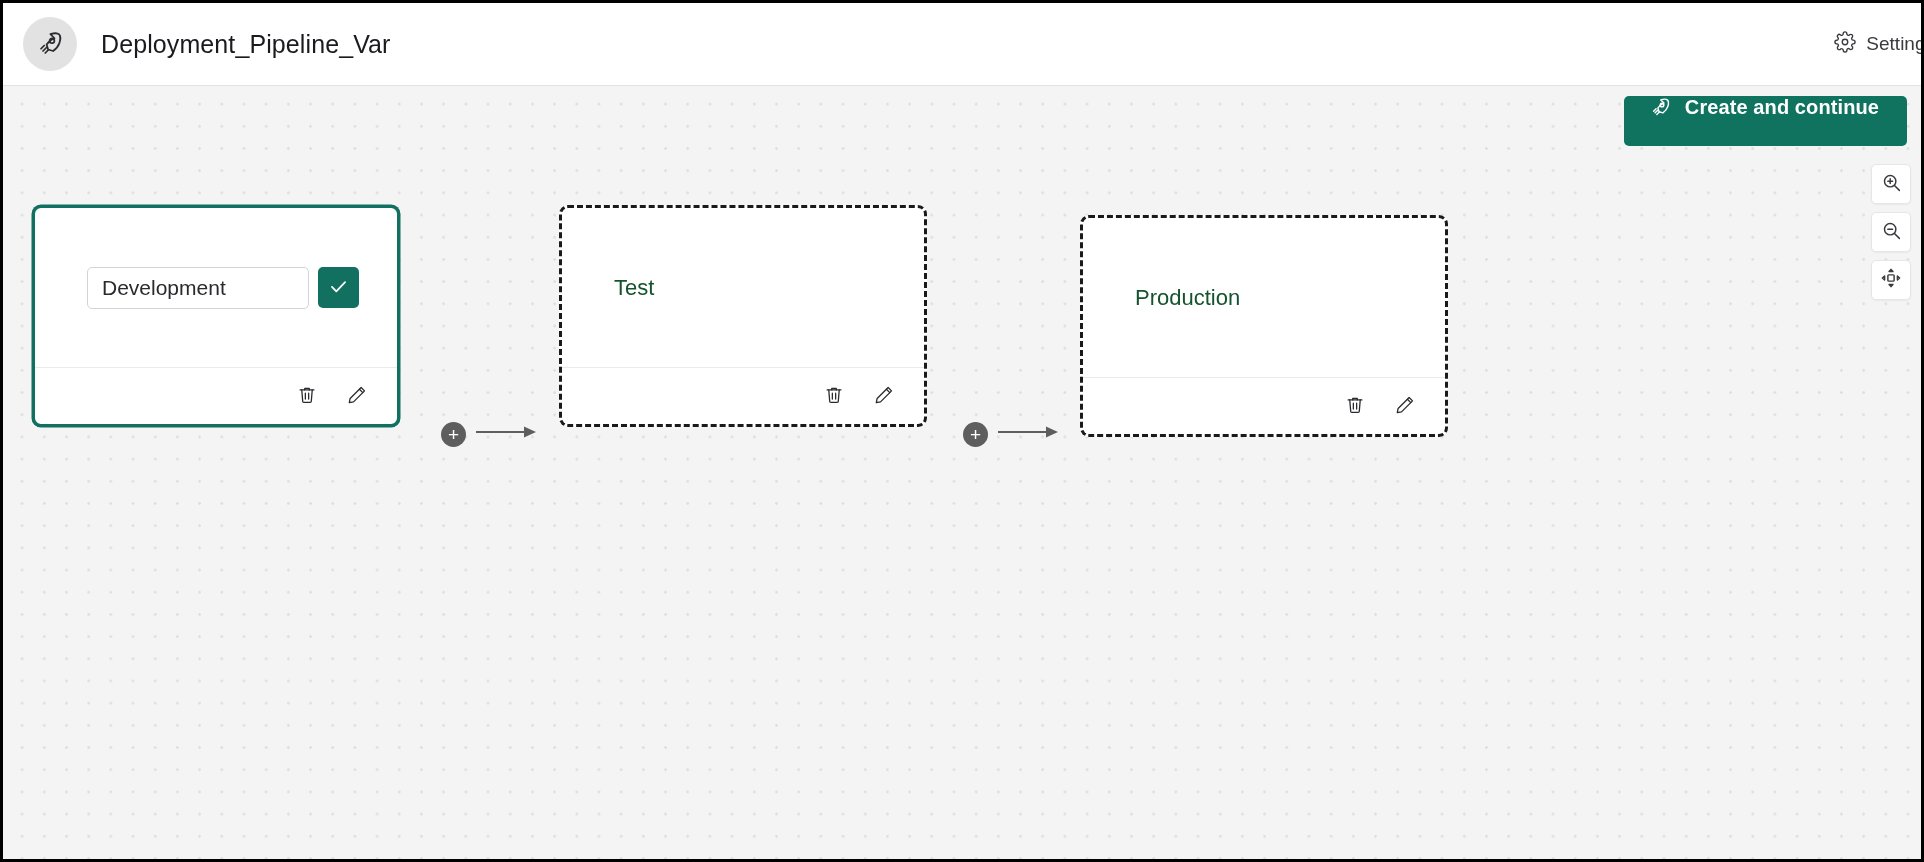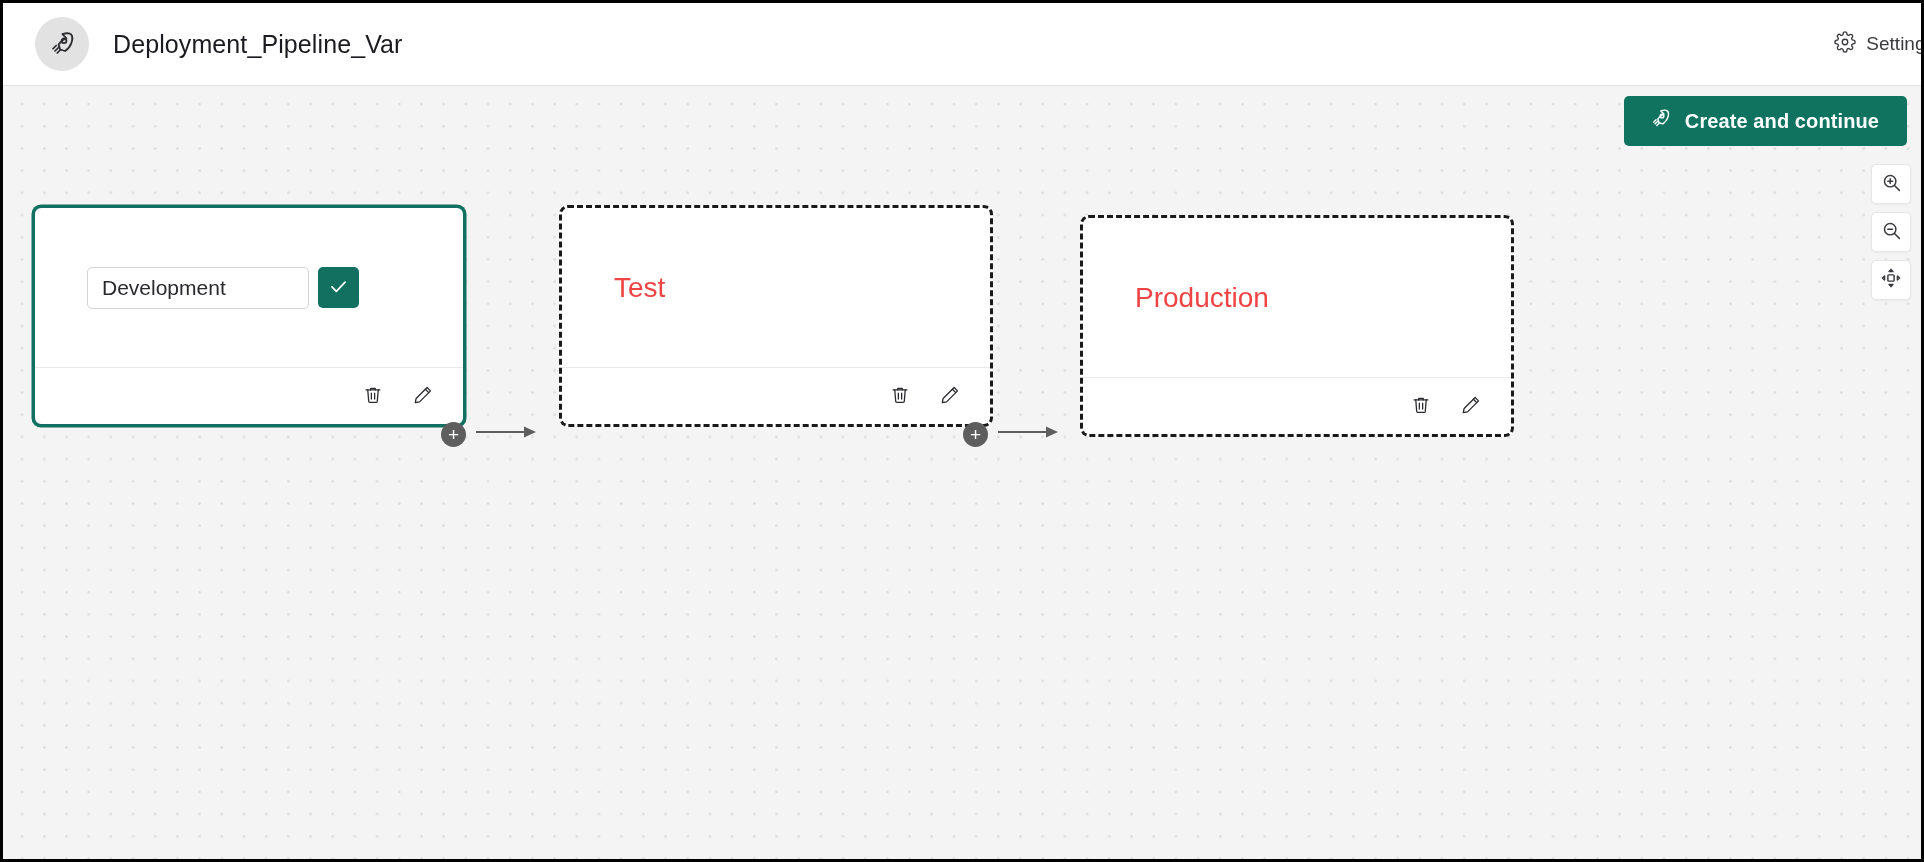--- a/index.html
+++ b/index.html
@@ -34,21 +34,21 @@
     background: #ffffff;
     border-bottom: 1px solid #e3e3e3;
     display: flex;
     align-items: center;
     box-sizing: border-box;
     z-index: 20;
   }
   .header-left {
     display: flex;
     align-items: center;
-    padding-left: 32px;
+    padding-left: 20px;
   }
   .app-avatar {
     width: 54px;
     height: 54px;
     border-radius: 50%;
     background: #e2e2e2;
     display: flex;
     align-items: center;
     justify-content: center;
     flex: none;
@@ -97,21 +97,20 @@
   .create-btn {
     position: absolute;
     right: 14px;
     top: 10px;
     height: 50px;
     background: #107360;
     color: #ffffff;
     border: none;
     border-radius: 5px;
     display: flex;
-    align-items: center;
     gap: 13px;
     padding: 0 28px 0 25px;
     font-size: 20px;
     font-weight: 700;
     font-family: "Liberation Sans", sans-serif;
     cursor: pointer;
     white-space: nowrap;
     letter-spacing: 0.1px;
     z-index: 12;
   }
@@ -134,21 +133,21 @@
     border-radius: 5px;
     display: flex;
     align-items: center;
     justify-content: center;
     cursor: pointer;
     box-shadow: 0 1px 2px rgba(0,0,0,0.05);
   }
 
   .stage-card {
     position: absolute;
-    width: 434px;
+    width: 368px;
     height: 222px;
     background: #ffffff;
     border-radius: 9px;
     box-sizing: border-box;
     display: flex;
     flex-direction: column;
   }
   .stage-card.selected {
     border: 3px solid #11705f;
     box-shadow: 0 0 0 0.5px #11705f;
@@ -161,22 +160,22 @@
     flex: 1 1 auto;
     display: flex;
     align-items: center;
     padding: 0 0 0 52px;
     position: relative;
   }
   .card-body.with-input {
     padding-left: 52px;
   }
   .stage-name {
-    font-size: 28px;
-    color: #ef4444;
+    font-size: 22px;
+    color: #14532d;
     font-weight: 400;
   }
   .stage-input {
     width: 222px;
     height: 42px;
     box-sizing: border-box;
     border: 1px solid #d4d4d4;
     border-radius: 5px;
     padding: 0 14px;
     font-size: 21px;

